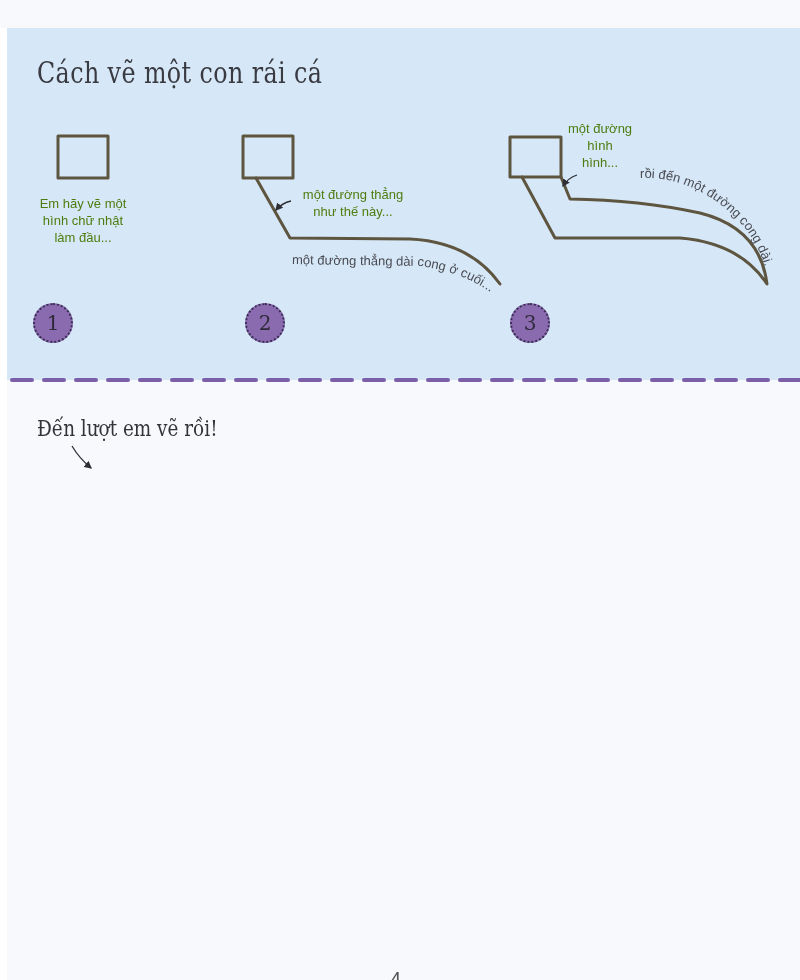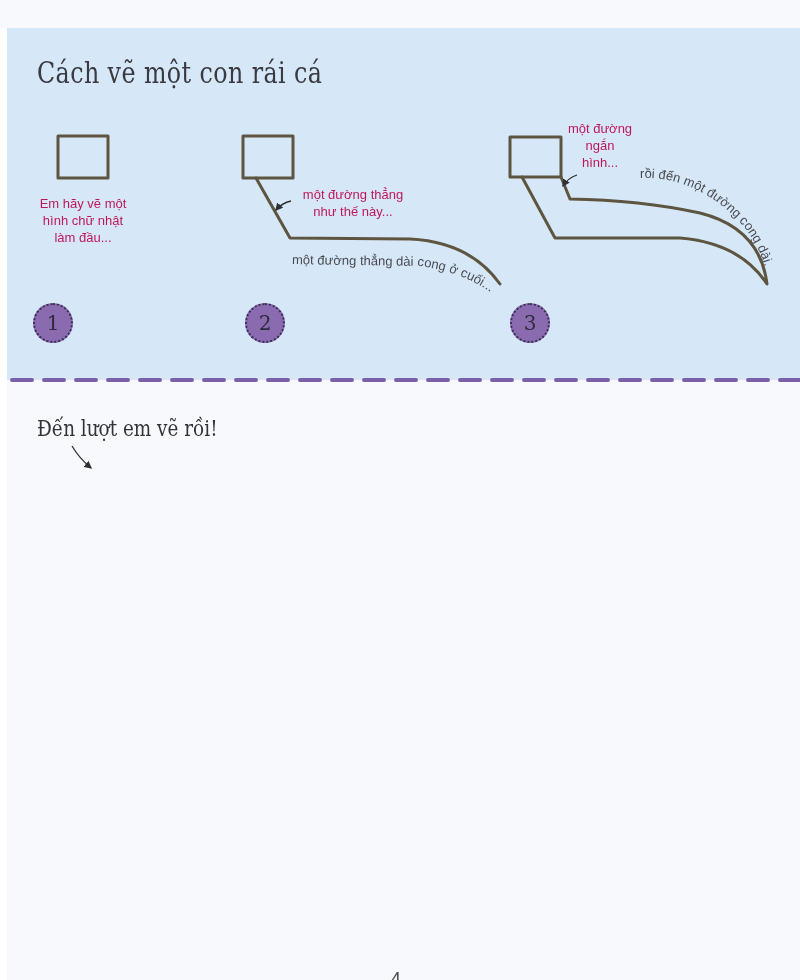--- a/index.html
+++ b/index.html
@@ -13,21 +13,21 @@
   .top-panel {
     position: absolute; left: 7px; top: 0; width: 793px; height: 352px;
     background: #d6e8f7;
   }
   .title {
     position: absolute; left: 37px; top: 28px;
     font-family: "DejaVu Serif", serif; font-size: 29px; color: #3a3a42;
     letter-spacing: 0.5px; transform: scaleX(0.82); transform-origin: left top;
   }
   .caption {
-    position: absolute; font-size: 13px; color: #be185d; line-height: 17px; text-align: center;
+    position: absolute; font-size: 13px; color: #4d7c0f; line-height: 17px; text-align: center;
     font-family: "Liberation Sans", sans-serif;
   }
   .badge {
     position: absolute; width: 40px; height: 40px; border-radius: 50%;
     background: #8b6bb0; display: flex; align-items: center; justify-content: center;
     box-sizing: border-box; border: 2px dotted #3a2d55;
     box-shadow: inset 0 0 0 2px #8b6bb0;
   }
   .badge span { font-family: "DejaVu Serif", serif; font-size: 20px; color: #2f2a3a; }
   .drawing { position: absolute; left: 0; top: 0; width: 800px; height: 352px; pointer-events: none; }
@@ -90,21 +90,21 @@
   </div>
 
   <div class="caption" style="left:28px; top:167px; width:110px;">
     <div>Em hãy vẽ một</div>
     <div>hình chữ nhật</div>
     <div>làm đầu...</div>
   </div>
 
   <div class="caption" style="left:565px; top:92px; width:70px;">
     <div>một đường</div>
-    <div>ngắn</div>
+    <div>hình</div>
     <div>hình...</div>
   </div>
 
   <div class="badge" style="left:33px; top:275px;">
     <span>1</span>
   </div>
   <div class="badge" style="left:245px; top:275px;">
     <span>2</span>
   </div>
   <div class="badge" style="left:510px; top:275px;">

